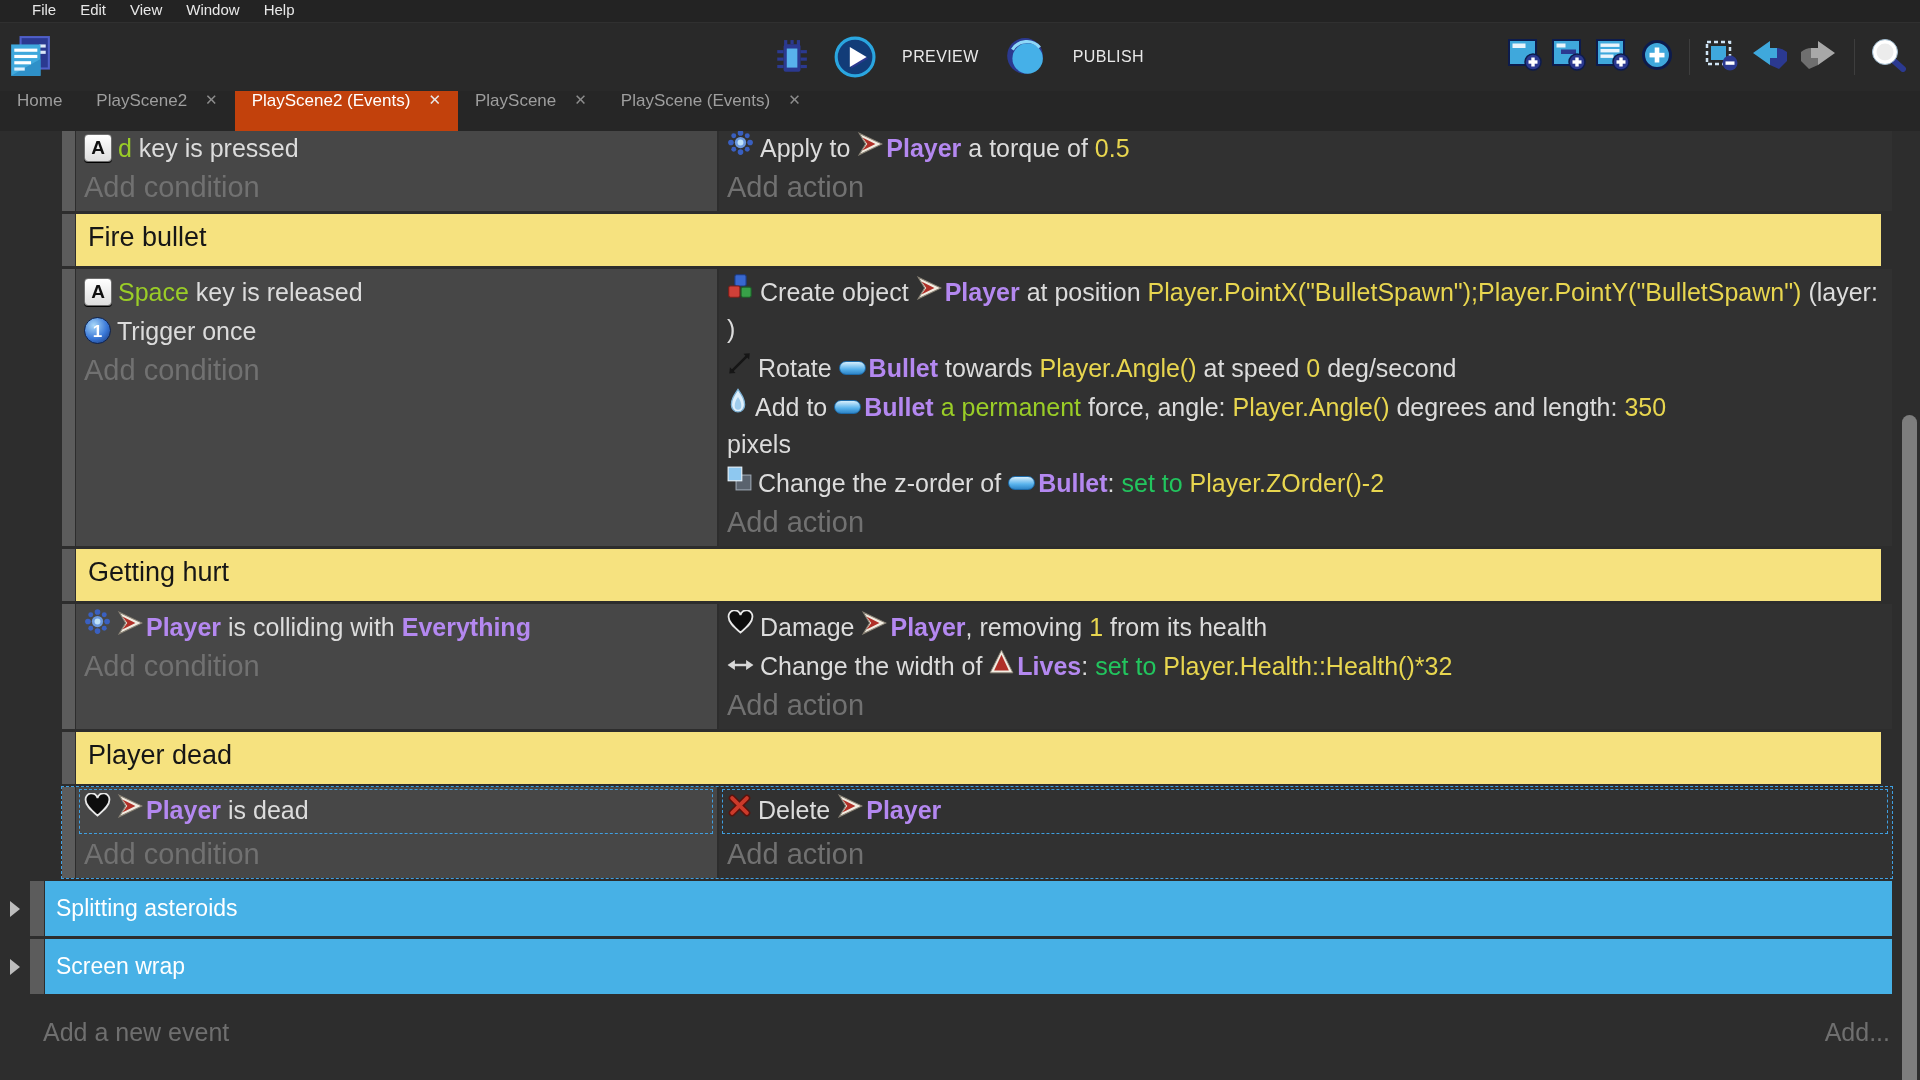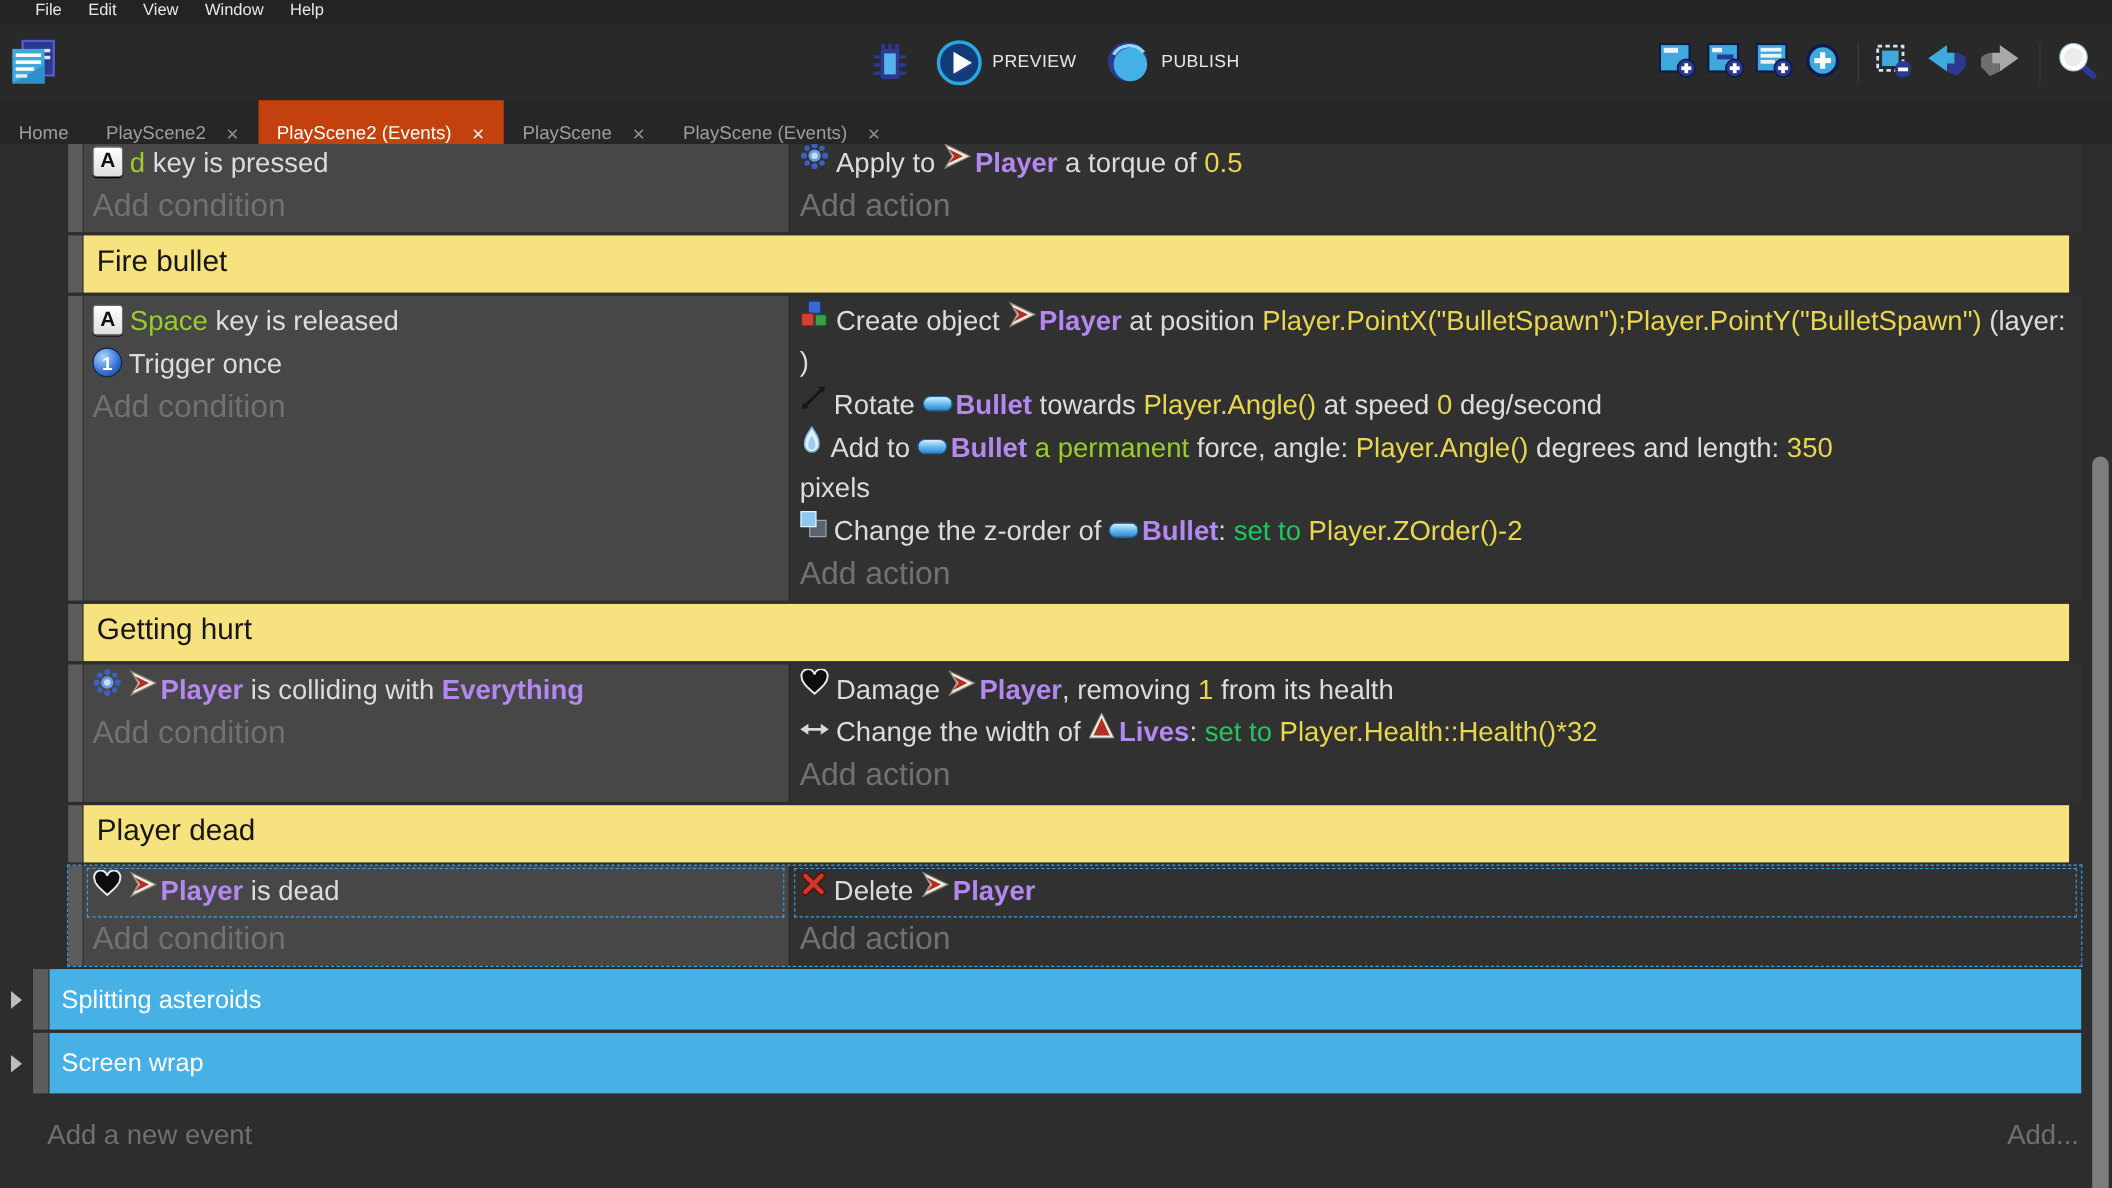--- a/index.html
+++ b/index.html
@@ -8,28 +8,28 @@
   .app{width:1920px;height:1080px;display:flex;flex-direction:column;background:#2d2d2d}
 
   
   .menubar{height:23px;background:#232323;display:flex;align-items:flex-start;padding-left:20px;flex:none;border-bottom:1px solid #303030}
   .menubar .mi{font-size:15px;color:#e8e8e8;padding:1px 12px;cursor:default}
 
   
   .toolbar{height:68px;background:#292929;position:relative;display:flex;align-items:center;flex:none}
   .proj-btn{margin-left:8px;display:inline-flex}
   .tb-center{position:absolute;left:50%;top:50%;transform:translate(-50%,-50%);display:flex;align-items:center;gap:26px}
-  .tb-btn{display:flex;align-items:center;gap:9px;background:none;border:none;color:#e8e8e8;font-size:16px;letter-spacing:.4px;font-family:inherit;cursor:pointer}
+  .tb-btn{display:flex;align-items:center;gap:26px;background:none;border:none;color:#e8e8e8;font-size:16px;letter-spacing:.4px;font-family:inherit;cursor:pointer}
   .tb-right{margin-left:auto;display:flex;align-items:center;gap:10px;padding-right:14px}
   .tb-ic{display:inline-flex;align-items:center;justify-content:center;cursor:pointer}
   .tb-sep{width:1px;height:36px;background:#3e3e3e;margin:0 5px}
 
   
   .tabbar{height:40px;background:#262626;display:flex;align-items:stretch;flex:none}
-  .tab{display:flex;align-items:flex-end;gap:18px;padding:0 17px;font-size:17px;color:#9e9e9e;cursor:pointer}
+  .tab{display:flex;align-items:flex-start;gap:18px;padding:0 17px;font-size:17px;color:#9e9e9e;cursor:pointer}
   .tab .tclose{font-size:15px;color:#8d8d8d}
   .tab.active{background:#c2410c;color:#fff}
   .tab.active .tclose{color:#e8e8e8}
 
   
   .events{flex:1;position:relative;background:#2d2d2d;overflow:hidden;padding-top:0}
   .erow{display:flex;margin:0 28px 3px 62px;position:relative}
   .erow.first{margin-top:-6px}
   .estrip{width:13px;background:#5c5c5c;margin-right:1px;flex:none}
   .cond{width:641px;flex:none;background:#474747;padding:5px 10px 5px 8px}

